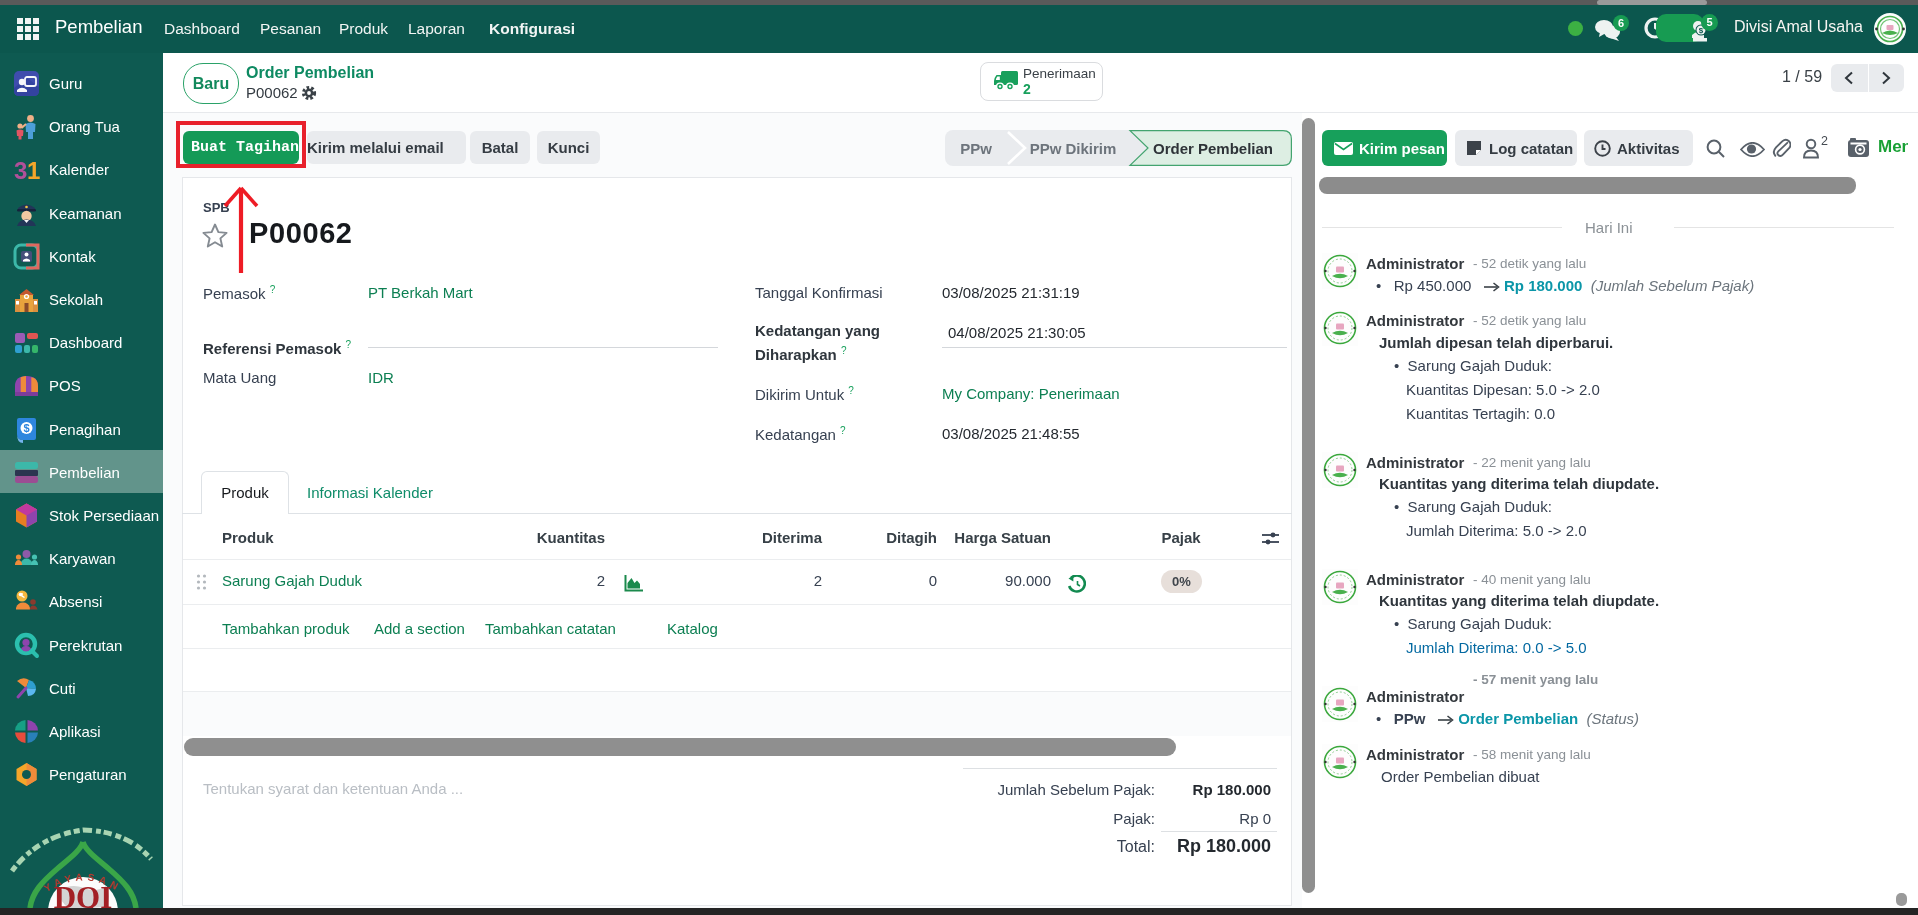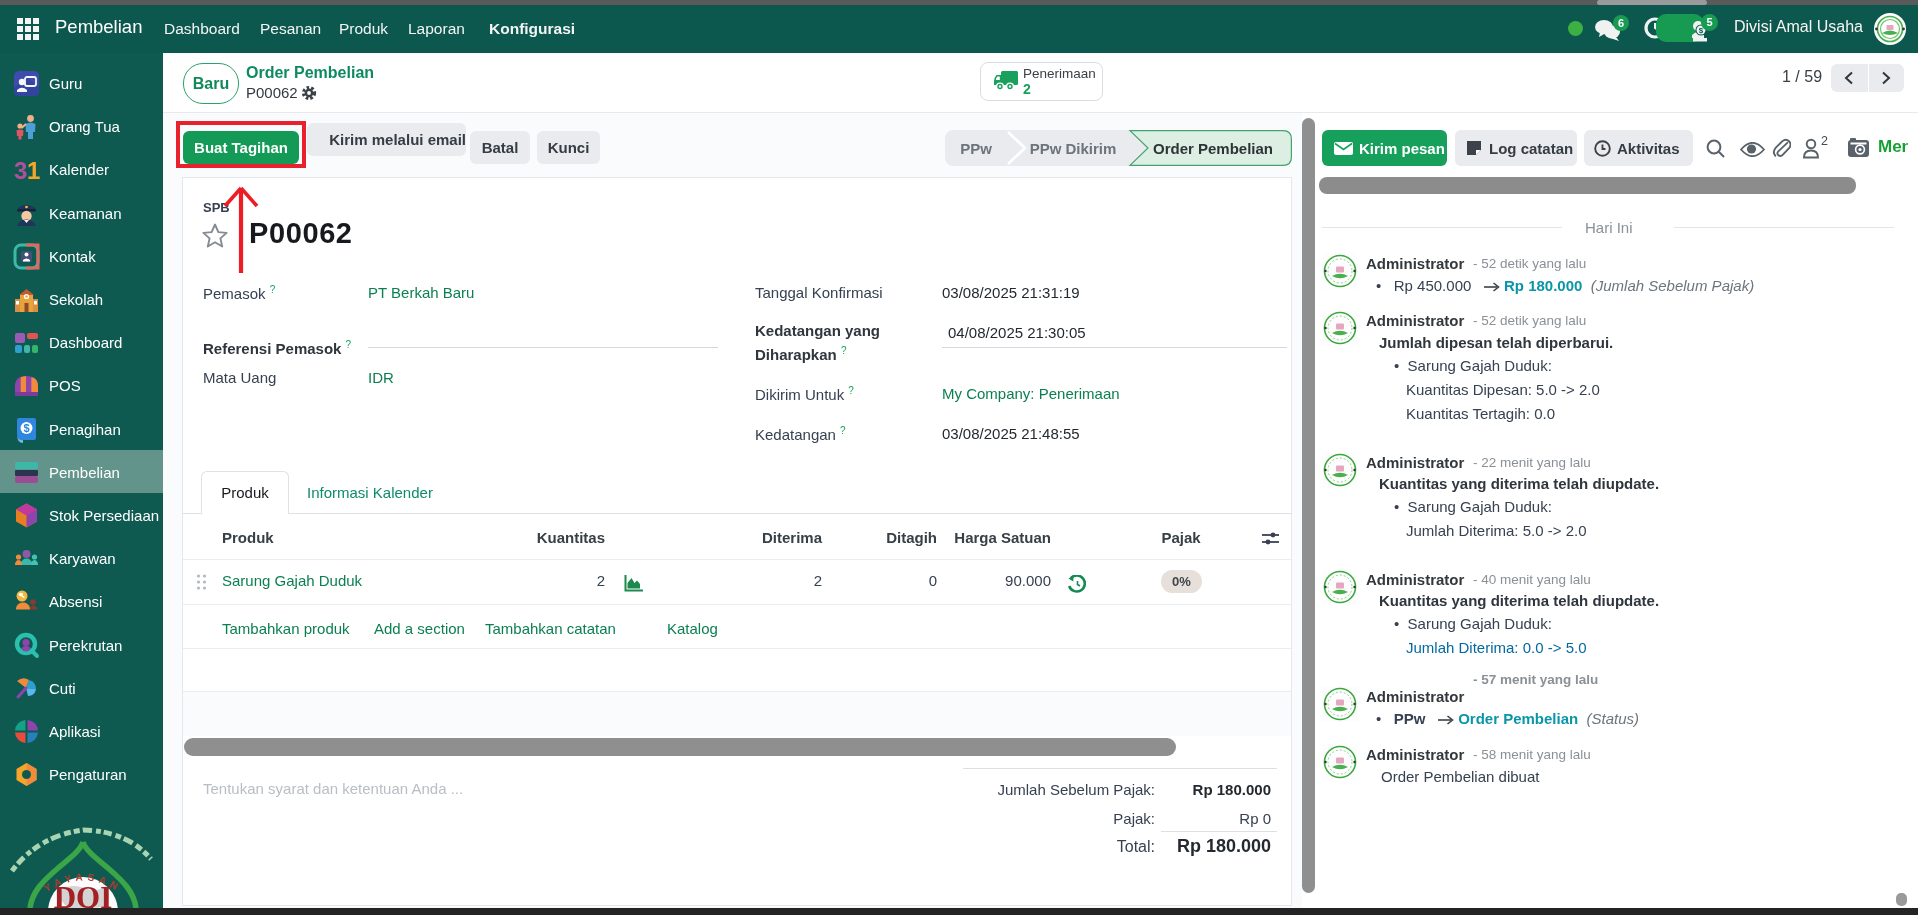--- a/index.html
+++ b/index.html
@@ -239,22 +239,22 @@
 <div class="ab" style="left:1869px;top:64px;width:35px;height:28px;background:#e9ebee;border-radius:0 6px 6px 0;"></div>
 <svg class="ab" style="left:1843px;top:71px;" width="12" height="14" viewBox="0 0 12 14">
     <path d="M9 1.5 L3 7 L9 12.5" fill="none" stroke="#2f363c" stroke-width="2"></path>
   </svg>
 <svg class="ab" style="left:1880px;top:71px;" width="12" height="14" viewBox="0 0 12 14">
     <path d="M3 1.5 L9 7 L3 12.5" fill="none" stroke="#2f363c" stroke-width="2"></path>
   </svg>
 
 <div class="ab" style="left:163px;top:112px;width:1755px;height:1px;background:#e7e9ec;"></div>
 
-<div class="ab" style="left:183px;top:131px;width:116px;height:33px;background:#149a57;border-radius:6px;color:#fff;font-weight:700;font-size:15px;text-align:center;line-height:33px;">Buat Tagihan</div>
-<div class="ab" style="left:307px;top:123px;width:159px;height:33px;background:#e9ebee;border-radius:6px;color:#353c43;font-weight:700;font-size:15px;text-align:right;line-height:33px;">Kirim melalui email</div>
+<div class="ab" style="left:183px;top:131px;width:116px;height:33px;background:#149a57;border-radius:6px;color:#fff;font-weight:700;font-size:15px;text-align:right;line-height:33px;font-family:Liberation Mono, monospace;">Buat Tagihan</div>
+<div class="ab" style="left:307px;top:131px;width:159px;height:33px;background:#e9ebee;border-radius:6px;color:#353c43;font-weight:700;font-size:15px;text-align:left;line-height:33px;">Kirim melalui email</div>
 <div class="ab" style="left:470px;top:131px;width:60px;height:33px;background:#e9ebee;border-radius:6px;color:#353c43;font-weight:700;font-size:15px;text-align:center;line-height:33px;">Batal</div>
 <div class="ab" style="left:537px;top:131px;width:63px;height:33px;background:#e9ebee;border-radius:6px;color:#353c43;font-weight:700;font-size:15px;text-align:center;line-height:33px;">Kunci</div>
 
 <div class="ab" style="left:176px;top:121px;width:130px;height:47px;border:4px solid #e8212c;"></div>
 
 <svg class="ab" style="left:945px;top:130px;" width="347" height="36" viewBox="0 0 347 36">
 <rect x="0" y="0" width="347" height="36" rx="8" fill="#e9ebee"></rect>
 <path d="M63 2 L80 18 L63 34" fill="none" stroke="#fff" stroke-width="2.6"></path>
 <path d="M185 0.6 L338 0.6 Q346.4 0.6 346.4 9 L346.4 27 Q346.4 35.4 338 35.4 L185 35.4 L203 18 Z" fill="#ddeee3" stroke="#43a46f" stroke-width="1.2"></path>
 <text x="31" y="23.5" font-size="15" font-weight="600" fill="#6d747c" text-anchor="middle">PPw</text>
@@ -272,21 +272,21 @@
 </svg>
 <div class="ab" style="left:249px;top:217px;font-size:29px;font-weight:600;color:#16191d;letter-spacing:0.6px;">P00062</div>
 
 <svg class="ab" style="left:218px;top:185px;" width="46" height="90" viewBox="0 0 46 90">
 <path d="M23 4 L23 88" stroke="#ee1c25" stroke-width="4.2"></path>
 <path d="M23 3 L7 21" stroke="#ee1c25" stroke-width="3.6"></path>
 <path d="M23 3 L39 21" stroke="#ee1c25" stroke-width="3.6"></path>
 </svg>
 
 <div class="ab" style="left:203px;top:284px;">Pemasok <sup style="color:#18a05c;font-size:10px;">?</sup></div>
-<div class="ab grn" style="left:368px;top:284px;">PT Berkah Baru</div>
+<div class="ab grn" style="left:368px;top:284px;">PT Berkah Mart</div>
 <div class="ab" style="left:203px;top:339px;font-weight:700;color:#2f363d;">Referensi Pemasok <sup style="color:#18a05c;font-size:10px;font-weight:400;">?</sup></div>
 <div class="ab" style="left:368px;top:347px;width:350px;height:1px;background:#d4d7db;"></div>
 <div class="ab" style="left:203px;top:369px;">Mata Uang</div>
 <div class="ab grn" style="left:368px;top:369px;">IDR</div>
 
 <div class="ab" style="left:755px;top:284px;">Tanggal Konfirmasi</div>
 <div class="ab" style="left:942px;top:284px;color:#24292f;">03/08/2025 21:31:19</div>
 <div class="ab" style="left:755px;top:322px;font-weight:700;color:#2f363d;">Kedatangan yang</div>
 <div class="ab" style="left:755px;top:345px;font-weight:700;color:#2f363d;">Diharapkan <sup style="color:#18a05c;font-size:10px;font-weight:400;">?</sup></div>
 <div class="ab" style="left:948px;top:324px;color:#24292f;">04/08/2025 21:30:05</div>

